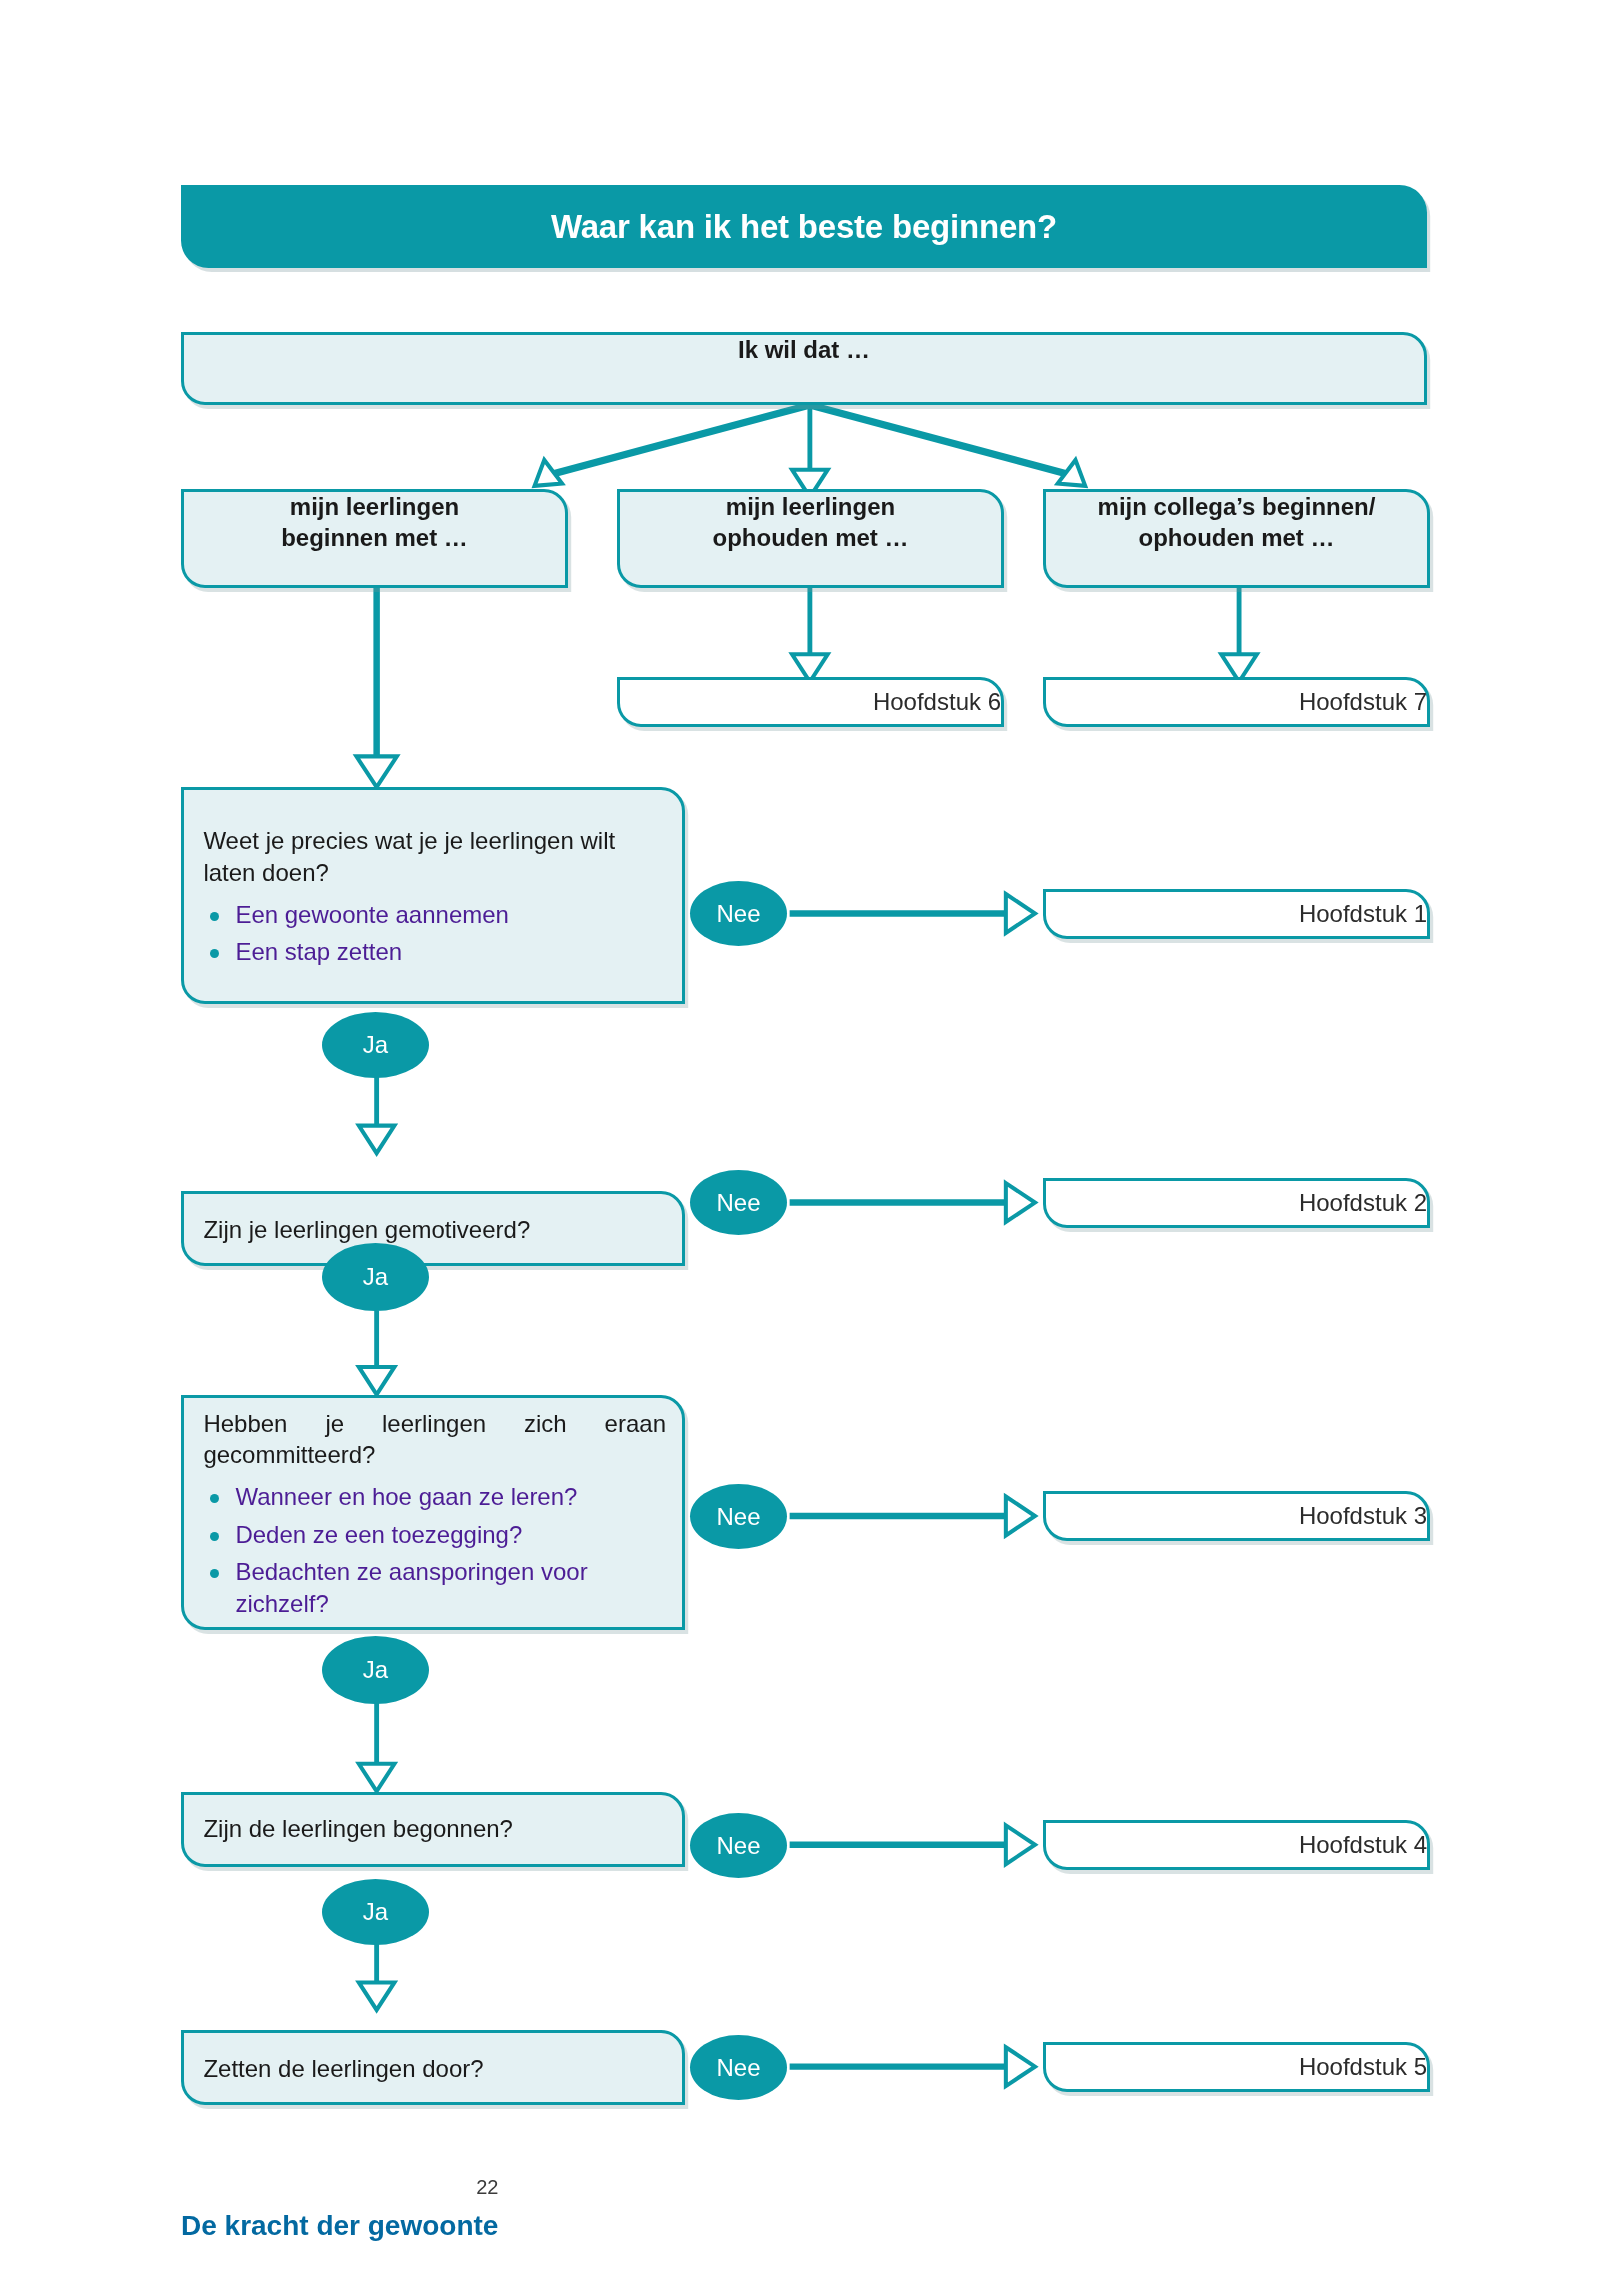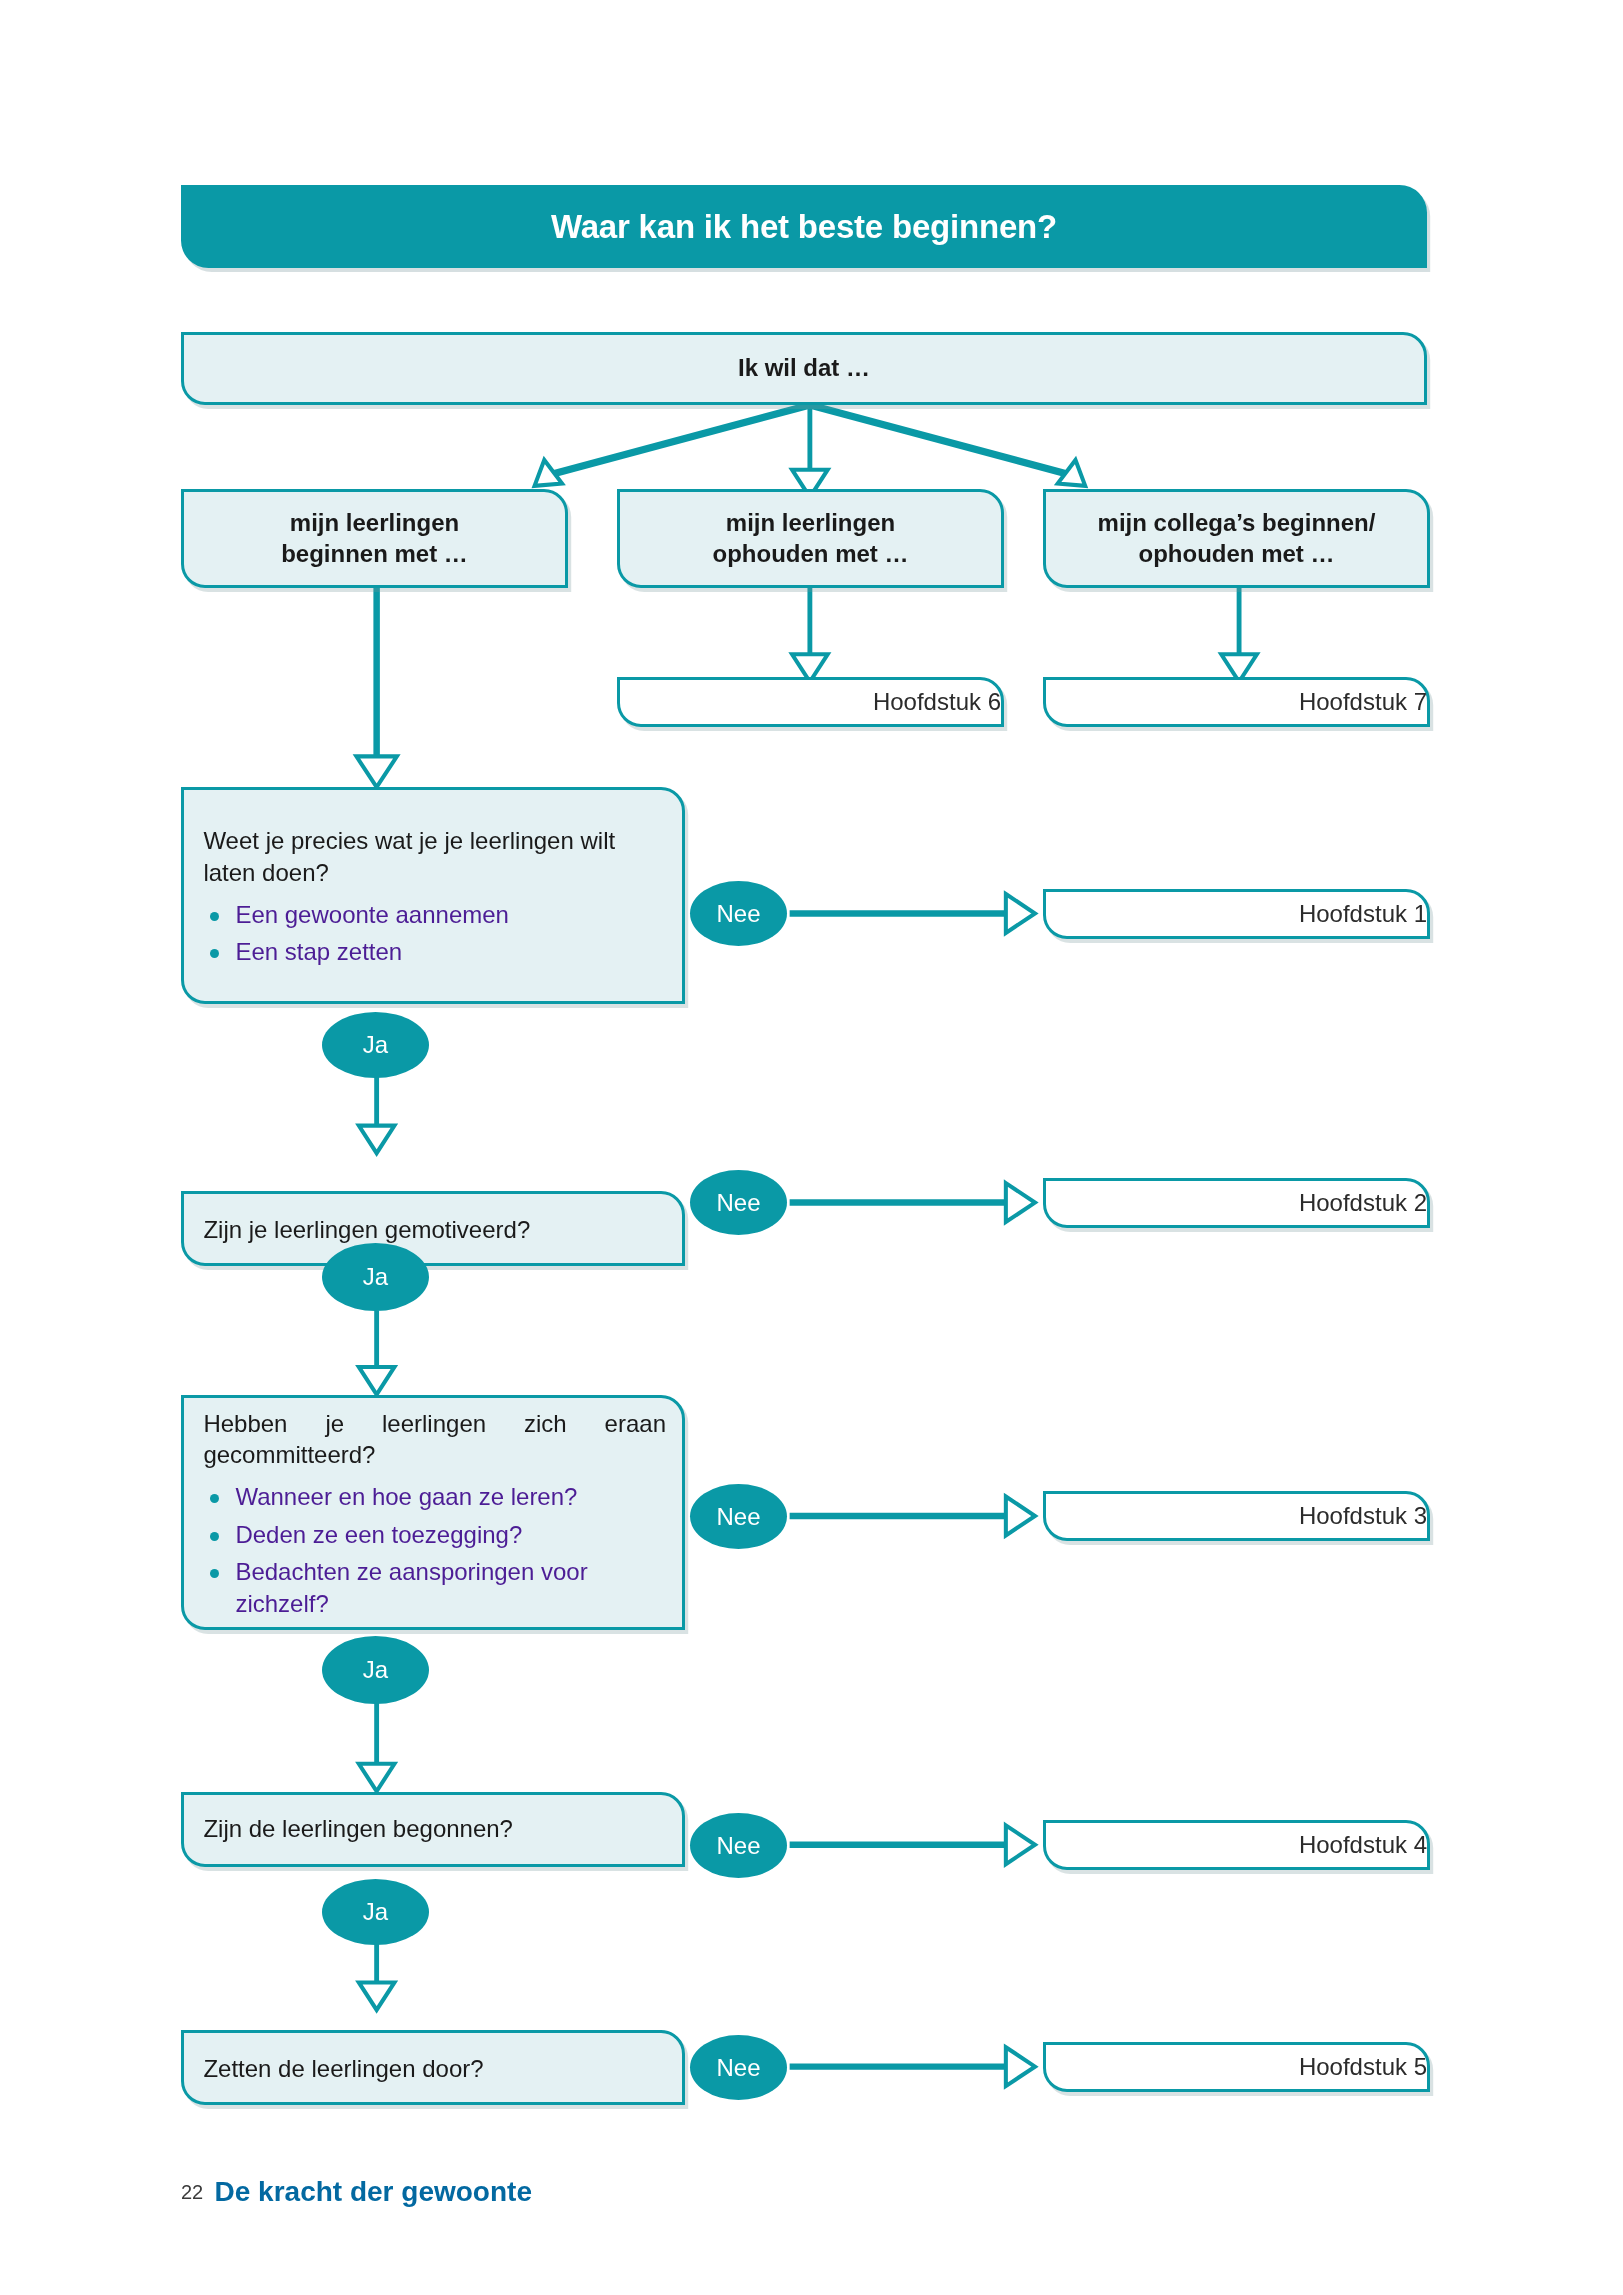--- a/index.html
+++ b/index.html
@@ -44,21 +44,21 @@
     letter-spacing: -0.2px;
   }
 
   
   .lbox {
     background: #E4F1F3;
     border: 3.2px solid #0A99A6;
     border-radius: 0 24px 0 24px;
     box-shadow: 3.2px 4px 0 0 rgba(120,150,155,0.28);
     display: flex;
-    align-items: center;
+    align-items: flex-start;
     box-sizing: border-box;
   }
   .lbox.center {
     justify-content: center;
     text-align: center;
   }
   .lbox .txt {
     color: #1A1A1A;
     font-size: 24px;
     font-weight: bold;
@@ -162,22 +162,23 @@
     fill: #ffffff;
     stroke-linejoin: miter;
   }
 
   
   .footer {
     position: absolute;
     left: 181px;
     top: 2176px;
     display: flex;
-    align-items: center;
+    align-items: flex-end;
     gap: 11.3px;
+    flex-direction: column;
   }
   .footer .pg {
     font-size: 20px;
     color: #3B3B3B;
     font-weight: normal;
   }
   .footer .ttl {
     font-size: 28px;
     color: #0369a1;
     font-weight: bold;

